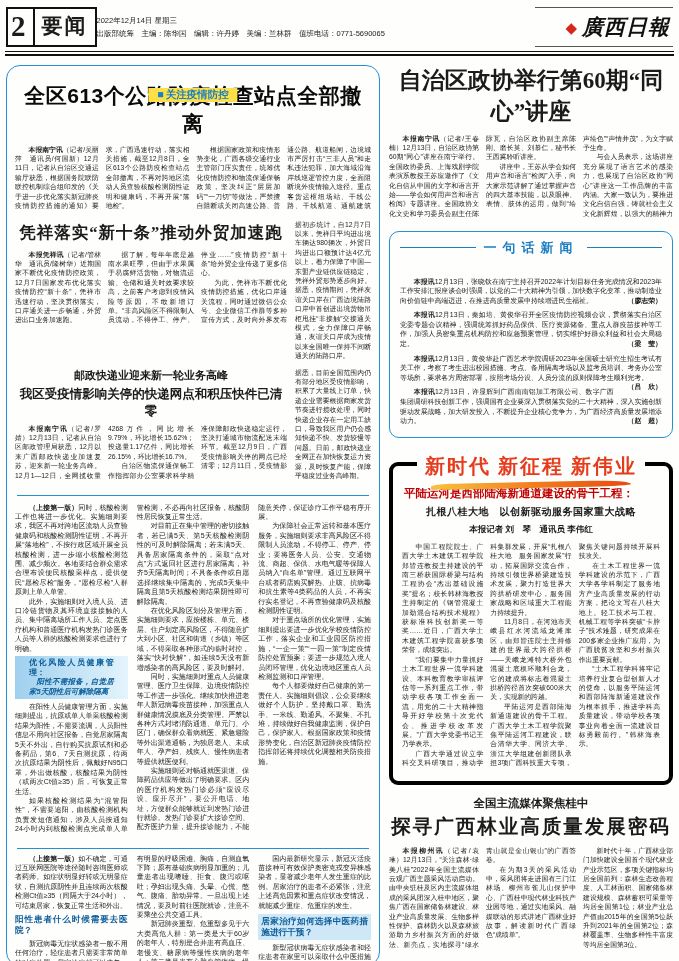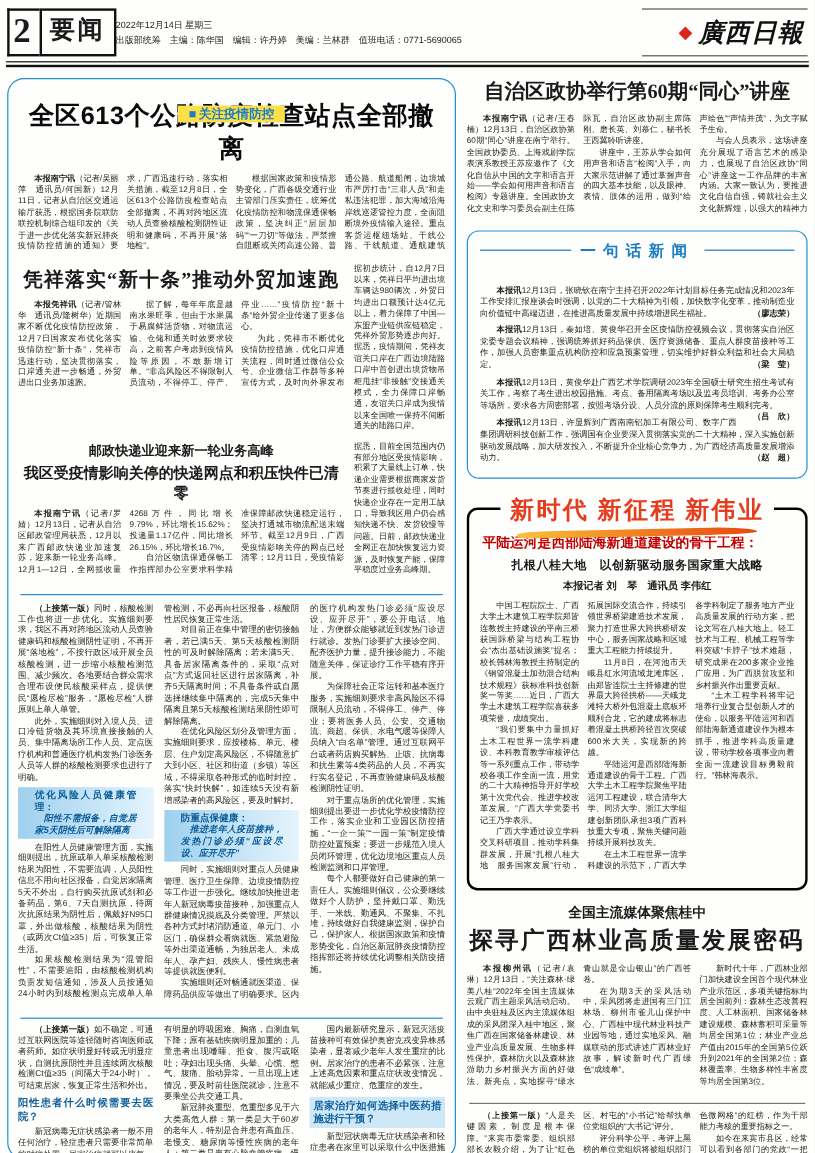--- a/index.html
+++ b/index.html
@@ -45,30 +45,30 @@
   .blue-div { border-top:1.5px solid #2390d4; margin:9px 2px 7px 2px; }
   .blue-div.thin { border-top-width:1px; margin:7px 2px 5px 2px; }
   .hA { height:338px; } .hB { height:182px; }
   .bluehead { break-inside:avoid; background:linear-gradient(90deg,#9fd0ee,#e4f4fd); padding:2px 14px; margin:3px 0; }
   .bluehead .bt { display:block; font-weight:900; color:#0b5c98; font-size:8px; }
   .bluehead .bs { display:block; font-weight:900; font-style:italic; color:#0b5c98; font-size:7.5px; line-height:10px; text-indent:1em; }
   .qhead { break-inside:avoid; font-weight:900; color:#0e5e9a; font-size:8.6px; line-height:11px; margin:4px 0 3px 0; }
   .qhead.bg { background:#cfe8f8; padding:2px 3px; }
 
   
-  .tx-head { font-family:"Liberation Serif",serif; font-size:17px; font-weight:900; text-align:center; margin:0 0 7px 0; }
+  .tx-head { font-family:"Liberation Serif",serif; font-size:23px; font-weight:900; text-align:center; margin:0 0 7px 0; }
   .hx88 { height:88px; }
   .yjh-box { border:1.5px solid #2390d4; border-radius:10px; margin-top:9px; padding:7px 10px 6px 10px; }
   .yjh-title { display:flex; align-items:center; gap:8px; margin-bottom:20px; }
   .yjh-title::before, .yjh-title::after { content:""; flex:1; border-top:1.5px solid #1b7ec2; }
   .yjh-title span { color:#1b7ec2; font-weight:900; font-size:13px; letter-spacing:6px; }
   .yjh-item { font-size:6.9px; line-height:9.6px; text-align:justify; text-indent:2em; margin-bottom:5px; }
   .yjh-item .sig { float:right; font-weight:bold; }
   .red-wrap { margin-top:24px; }
-  .red-box { position:relative; border:2px solid #000000; border-radius:9px; padding:18px 9px 7px 9px; }
+  .red-box { position:relative; border:4px solid #000000; border-radius:9px; padding:18px 9px 7px 9px; }
   .banner { position:absolute; top:-13px; left:50%; transform:translateX(-50%); background:#fefefc; padding:0 8px; text-align:center; white-space:nowrap; }
   .banner-text { display:block; font-weight:900; font-size:20px; letter-spacing:2px; color:#e63c1e; font-family:"Liberation Serif",serif; }
   .swoosh { display:block; margin:2px auto 0 auto; width:200px; height:6px; background:linear-gradient(90deg,#f9c23c,#ef7a1e 55%,#e8490f); border-radius:50% 60% 60% 40% / 120% 200% 100% 80%; transform:rotate(-1.2deg); }
   .kicker-red { color:#c00000; font-weight:900; font-size:11.5px; margin:2px 0 4px 2px; }
   .gx-head { font-size:10px; font-weight:900; text-align:center; letter-spacing:.5px; margin-bottom:5px; }
   .byline { font-size:8.5px; font-weight:bold; text-align:center; margin-bottom:6px; }
   .hx232 { height:232px; }
   .forestry { margin-top:11px; }
   .kicker-c { font-size:11.5px; font-weight:900; text-align:center; margin-bottom:2px; }
   .fo-head { font-family:"Liberation Serif",serif; font-size:19.5px; font-weight:900; text-align:center; letter-spacing:2px; margin-bottom:6px; }
@@ -144,24 +144,20 @@
           <p><b class="lead">（上接第一版）</b><span>同时，核酸检测工作也将进一步优化。实施细则要求，我区不再对跨地区流动人员查验健康码和核酸检测阴性证明，不再开展“落地检”，不按行政区域开展全员核酸检测，进一步缩小核酸检测范围、减少频次。各地要结合群众需求合理布设便民核酸采样点，提供便民“愿检尽检”服务，“愿检尽检”人群原则上单人单管。</span></p>
           <p>此外，实施细则对入境人员、进口冷链货物及其环境直接接触的人员、集中隔离场所工作人员、定点医疗机构和普通医疗机构发热门诊医务人员等人群的核酸检测要求也进行了明确。</p>
           <div class="bluehead">
             <span class="bt">优化风险人员健康管理：</span>
             <span class="bs">阳性不需报备，自觉居家5天阴性后可解除隔离</span>
           </div>
           <p>在阳性人员健康管理方面，实施细则提出，抗原或单人单采核酸检测结果为阳性，不需要流调，人员阳性信息不用向社区报备，自觉居家隔离5天不外出，自行购买抗原试剂和必备药品，第6、7天自测抗原，待两次抗原结果为阴性后，佩戴好N95口罩，外出做核酸，核酸结果为阴性（或两次Ct值≥35）后，可恢复正常生活。</p>
           <p>如果核酸检测结果为“混管阳性”，不需要追阳，由核酸检测机构负责发短信通知，涉及人员按通知24小时内到核酸检测点完成单人单管检测，不必再向社区报备，核酸阴性居民恢复正常生活。</p>
           <p>对目前正在集中管理的密切接触者，若已满5天、第5天核酸检测阴性的可及时解除隔离；若未满5天、具备居家隔离条件的，采取“点对点”方式返回社区进行居家隔离，补齐5天隔离时间；不具备条件或自愿选择继续集中隔离的，完成5天集中隔离且第5天核酸检测结果阴性即可解除隔离。</p>
           <p>在优化风险区划分及管理方面，实施细则要求，应按楼栋、单元、楼层、住户划定高风险区，不得随意扩大到小区、社区和街道（乡镇）等区域，不得采取各种形式的临时封控，落实“快封快解”，如连续5天没有新增感染者的高风险区，要及时解封。</p>
-          <div class="bluehead">
-            <span class="bt">防重点保健康：</span>
-            <span class="bs">推进老年人疫苗接种，发热门诊必须“应设尽设、应开尽开”</span>
-          </div>
           <p>同时，实施细则对重点人员健康管理、医疗卫生保障、边境疫情防控等工作进一步强化。继续加快推进老年人新冠病毒疫苗接种，加强重点人群健康情况摸底及分类管理。严禁以各种方式封堵消防通道、单元门、小区门，确保群众看病就医、紧急避险等外出渠道通畅，为独居老人、未成年人、孕产妇、残疾人、慢性病患者等提供就医便利。</p>
           <p>实施细则还对畅通就医渠道、保障药品供应等做出了明确要求。区内的医疗机构发热门诊必须“应设尽设、应开尽开”，要公开电话、地址，方便群众能够就近到发热门诊进行就诊。发热门诊要扩大接诊空间、配齐医护力量，提升接诊能力，不能随意关停，保证诊疗工作平稳有序开展。</p>
           <p>为保障社会正常运转和基本医疗服务，实施细则要求非高风险区不得限制人员流动，不得停工、停产、停业；要将医务人员、公安、交通物流、商超、保供、水电气暖等保障人员纳入“白名单”管理。通过互联网平台或者药店购买解热、止咳、抗病毒和抗生素等4类药品的人员，不再实行实名登记，不再查验健康码及核酸检测阴性证明。</p>
           <p>对于重点场所的优化管理，实施细则提出要进一步优化学校疫情防控工作，落实企业和工业园区防控措施，“一企一策”“一园一策”制定疫情防控处置预案；要进一步规范入境人员闭环管理，优化边境地区重点人员检测监测和口岸管理。</p>
           <p>每个人都要做好自己健康的第一责任人。实施细则倡议，公众要继续做好个人防护，坚持戴口罩、勤洗手、一米线、勤通风、不聚集、不扎堆，持续做好自我健康监测，保护自己，保护家人。根据国家政策和疫情形势变化，自治区新冠肺炎疫情防控指挥部还将持续优化调整相关防疫措施。</p>
         </div>
 
         <div class="blue-div thin"></div>
 
         <div class="t3b hB">

